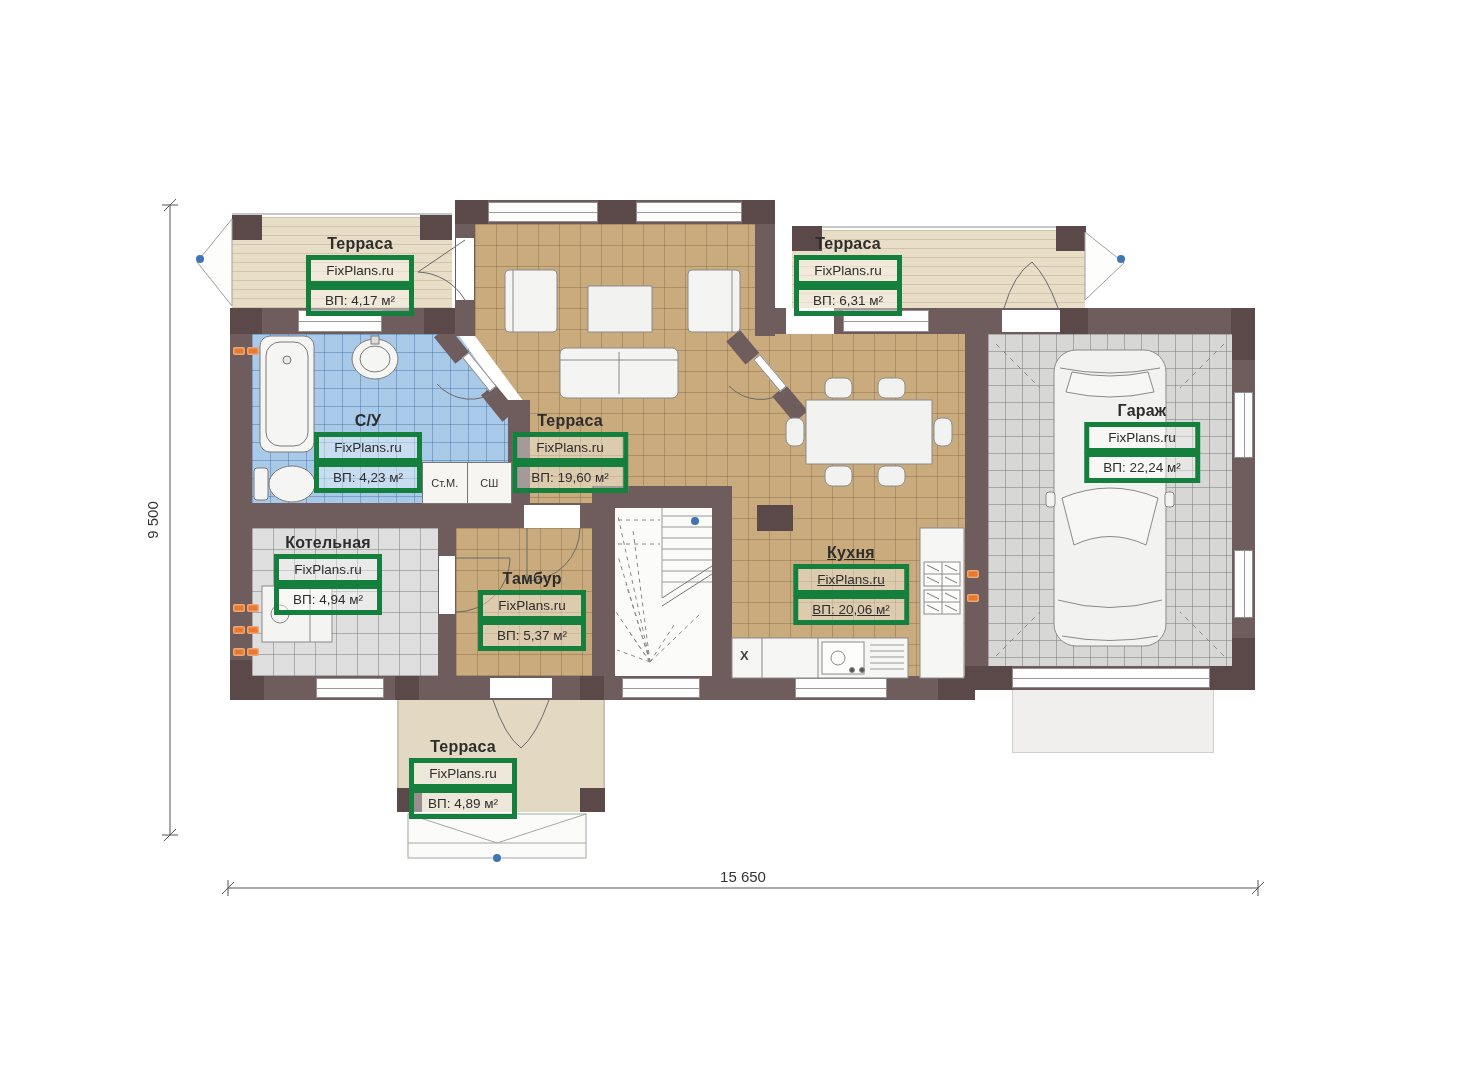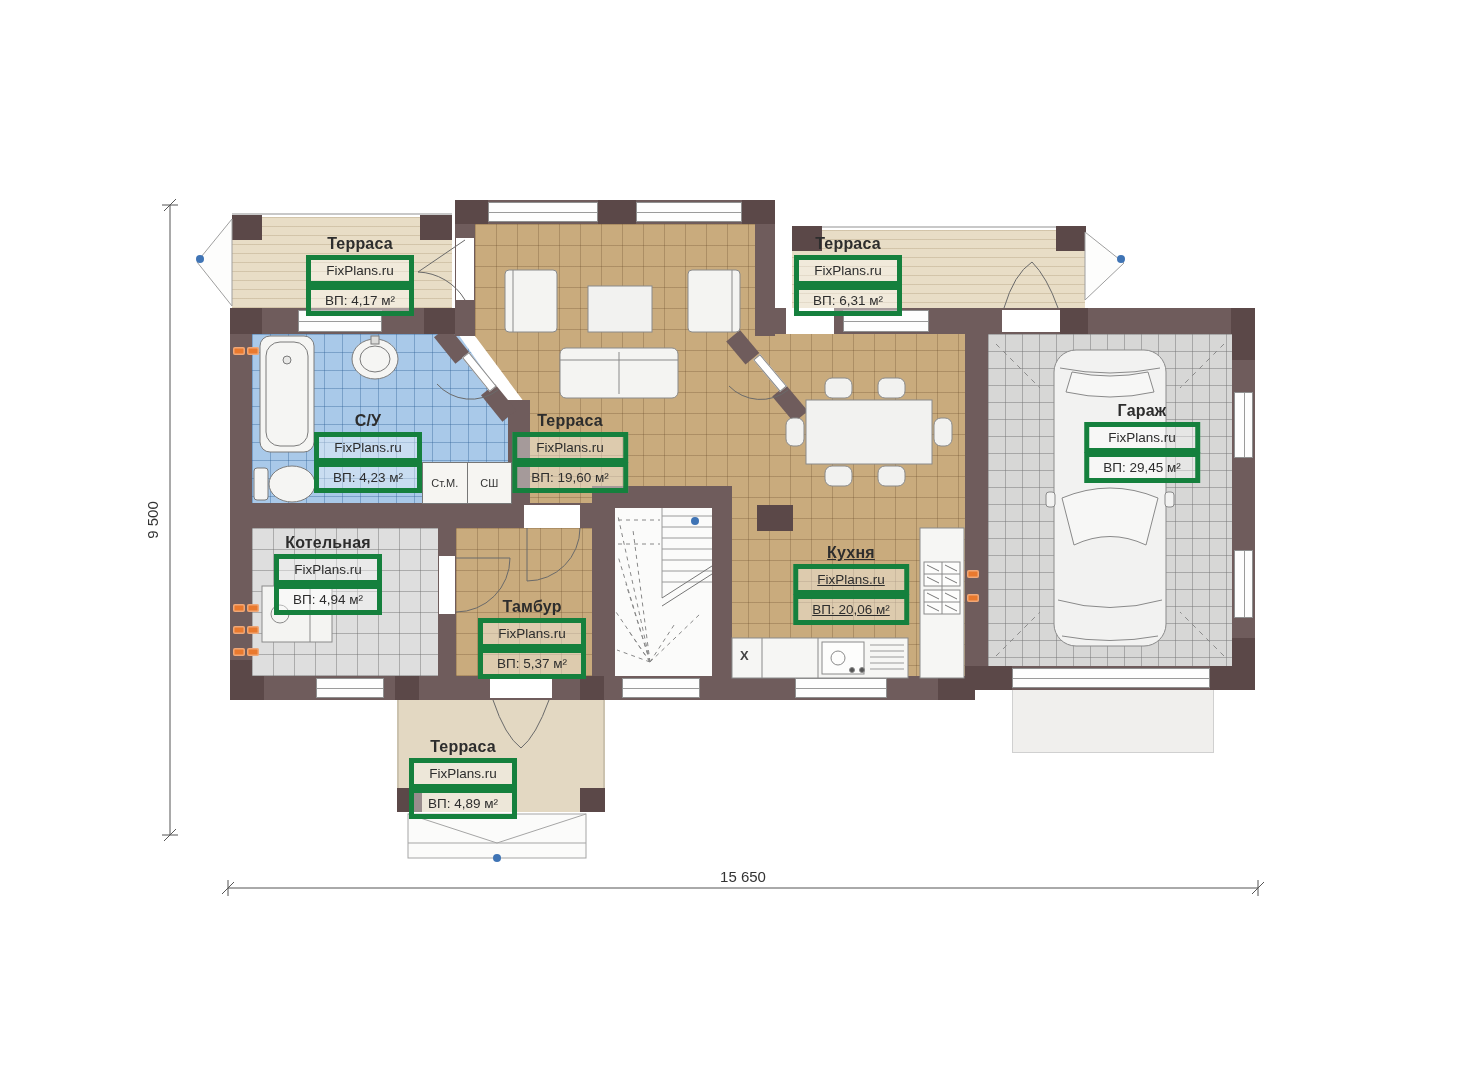--- a/index.html
+++ b/index.html
@@ -377,34 +377,34 @@
   <div class="room-label" style="left:368px;top:412px;">
     <div class="rl-name">С/У</div>
     <div class="rl-box">FixPlans.ru</div>
     <div class="rl-box">ВП: 4,23 м²</div>
   </div>
   <div class="room-label" style="left:328px;top:534px;">
     <div class="rl-name">Котельная</div>
     <div class="rl-box">FixPlans.ru</div>
     <div class="rl-box">ВП: 4,94 м²</div>
   </div>
-  <div class="room-label" style="left:532px;top:598px;">
+  <div class="room-label" style="left:532px;top:570px;">
     <div class="rl-name">Тамбур</div>
     <div class="rl-box">FixPlans.ru</div>
     <div class="rl-box">ВП: 5,37 м²</div>
   </div>
   <div class="room-label" style="left:851px;top:544px;text-decoration:underline;">
     <div class="rl-name">Кухня</div>
     <div class="rl-box">FixPlans.ru</div>
     <div class="rl-box">ВП: 20,06 м²</div>
   </div>
   <div class="room-label" style="left:1142px;top:402px;">
     <div class="rl-name">Гараж</div>
     <div class="rl-box">FixPlans.ru</div>
-    <div class="rl-box">ВП: 29,45 м²</div>
+    <div class="rl-box">ВП: 22,24 м²</div>
   </div>
   <div class="room-label" style="left:463px;top:738px;">
     <div class="rl-name">Терраса</div>
     <div class="rl-box">FixPlans.ru</div>
     <div class="rl-box">ВП: 4,89 м²</div>
   </div>
 
 </div>
 
 </body></html>

